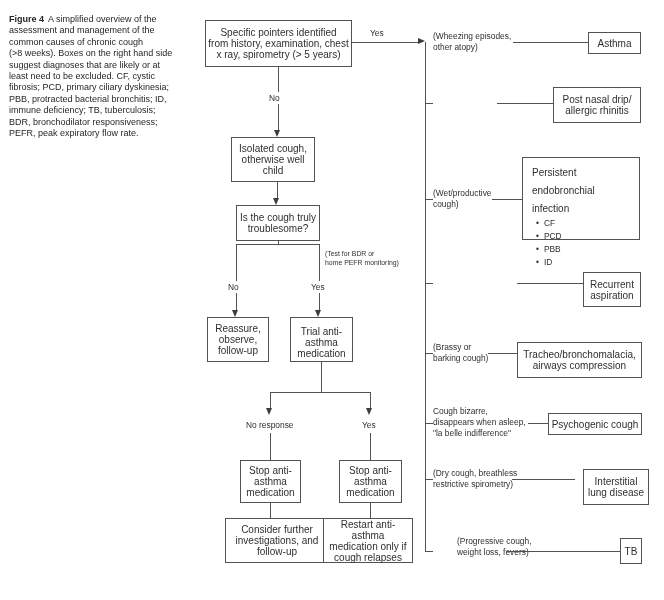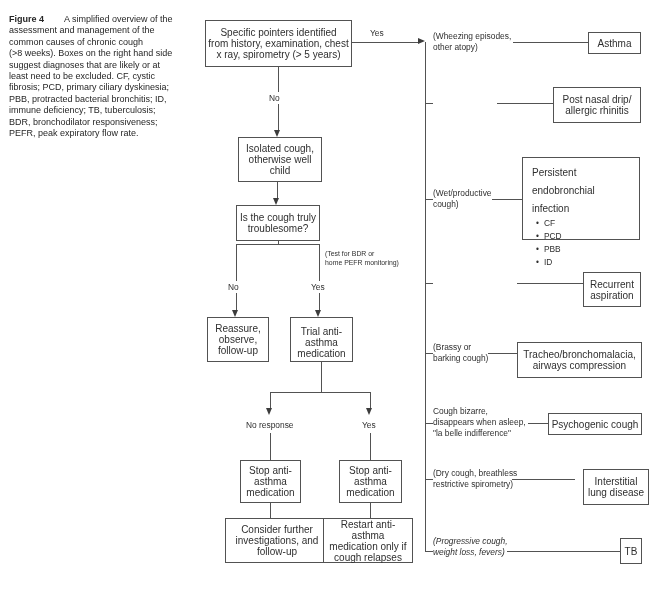--- a/index.html
+++ b/index.html
@@ -1,18 +1,18 @@
 <!DOCTYPE html>
 <html><head>
 <meta charset="utf-8">
 <style>
   html,body{margin:0;padding:0;}
   .page{position:relative;width:664px;height:600px;background:#ffffff;font-family:"Liberation Sans",sans-serif;color:#2f2f2f;overflow:hidden;}
   .caption{position:absolute;left:9px;top:14px;width:200px;font-size:9px;line-height:11.4px;white-space:pre-line;color:#262626;}
-  .caption b{font-weight:bold;margin-right:18px;}
+  .caption b{font-weight:bold;margin-right:2px;}
   .bx{position:absolute;border:1px solid #525252;background:#fff;display:flex;align-items:center;justify-content:center;box-sizing:border-box;padding:2px;}
   .bx .t{white-space:pre-line;text-align:center;font-size:10px;line-height:11px;color:#2f2f2f;}
   .bx.leftalign{align-items:flex-start;justify-content:flex-start;padding:4px 4px 4px 9px;}
   .bx.leftalign .t{text-align:left;}
   .crit{position:absolute;width:114px;font-size:8.4px;line-height:11px;white-space:pre-line;color:#2f2f2f;}
   .lb{position:absolute;background:#fff;font-size:8.4px;line-height:10px;color:#2f2f2f;text-align:center;padding:1px 2px;white-space:pre-line;}
   .note{position:absolute;width:82px;font-size:6.9px;line-height:8.6px;white-space:pre-line;color:#2f2f2f;}
   .hl{position:absolute;height:1px;background:#525252;}
   .vl{position:absolute;width:1px;background:#525252;}
   .ad{position:absolute;width:0;height:0;border-left:3.5px solid transparent;border-right:3.5px solid transparent;border-top:7px solid #3c3c3c;}
@@ -36,21 +36,21 @@
 PBB, protracted bacterial bronchitis; ID,
 immune deficiency; TB, tuberculosis;
 BDR, bronchodilator responsiveness;
 PEFR, peak expiratory flow rate.</span></div>
 
   <div class="bx" style="left:205px;top:20px;width:147px;height:47px;">
       <span class="t">Specific pointers identified
 from history, examination, chest
 x ray, spirometry (&gt; 5 years)</span>
     </div>
-  <div class="bx" style="left:238px;top:137px;width:84px;height:45px;">
+  <div class="bx" style="left:231px;top:137px;width:84px;height:45px;">
       <span class="t">Isolated cough,
 otherwise well
 child</span>
     </div>
   <div class="bx" style="left:236px;top:205px;width:84px;height:36px;">
       <span class="t">Is the cough truly
 troublesome?</span>
     </div>
   <div class="bx" style="left:207px;top:317px;width:62px;height:45px;">
       <span class="t">Reassure,
@@ -131,21 +131,21 @@
 other atopy)</div>
   <div class="crit" style="left:433px;top:188px;">(Wet/productive
 cough)</div>
   <div class="crit" style="left:433px;top:342px;">(Brassy or
 barking cough)</div>
   <div class="crit" style="left:433px;top:406px;">Cough bizarre,
 disappears when asleep,
 "la belle indifference"</div>
   <div class="crit" style="left:433px;top:468px;">(Dry cough, breathless
 restrictive spirometry)</div>
-  <div class="crit" style="left:433px;top:536px;font-style:italic;">(Progressive cough,
+  <div class="crit" style="left:457px;top:536px;">(Progressive cough,
 weight loss, fevers)</div>
 
   <div class="hl" style="left:513px;top:42px;width:75px;"></div>
   <div class="hl" style="left:497px;top:103px;width:56px;"></div>
   <div class="hl" style="left:492px;top:199px;width:30px;"></div>
   <div class="hl" style="left:517px;top:283px;width:66px;"></div>
   <div class="hl" style="left:488px;top:353px;width:29px;"></div>
   <div class="hl" style="left:528px;top:423px;width:20px;"></div>
   <div class="hl" style="left:512px;top:479px;width:63px;"></div>
   <div class="hl" style="left:507px;top:551px;width:113px;"></div>

